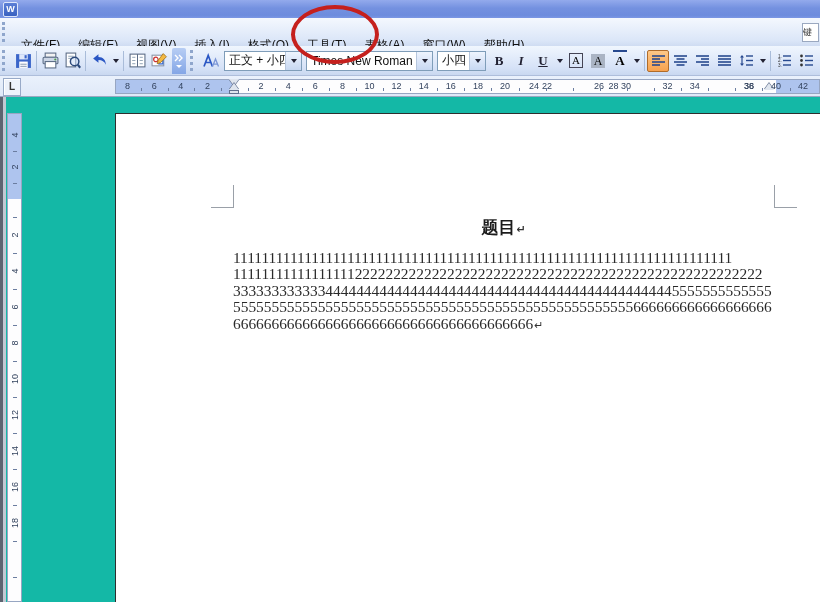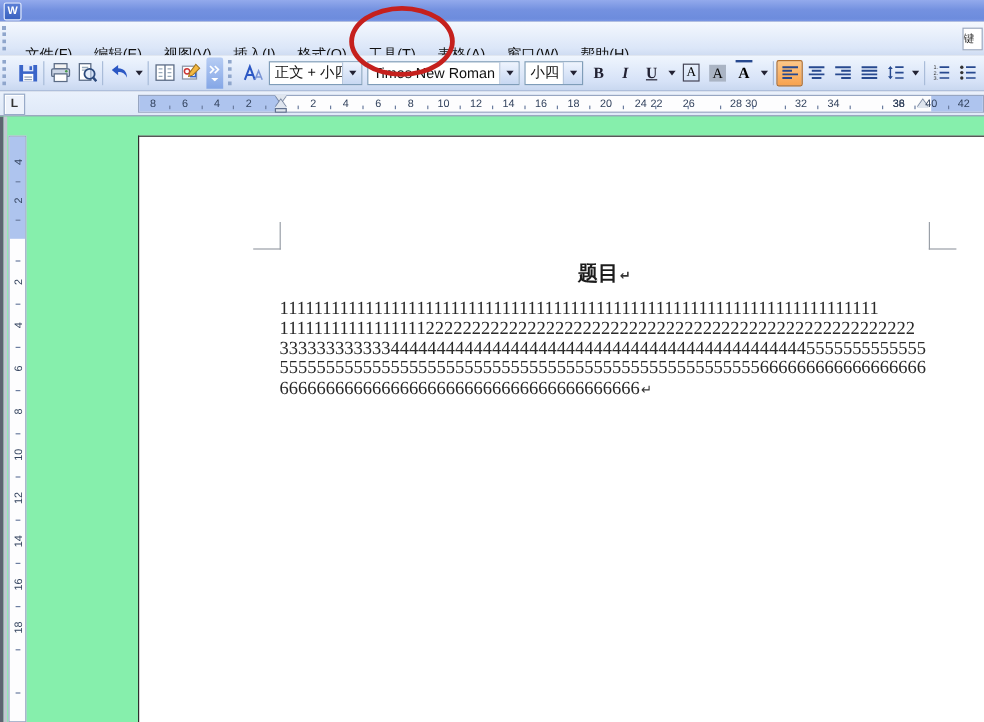--- a/index.html
+++ b/index.html
@@ -63,21 +63,21 @@
   .hblue{position:absolute;top:0;height:100%;background:#aec4ee;}
   .hnum{position:absolute;top:1px;transform:translateX(-50%);font-size:9px;color:#33435e;line-height:11px;}
   .htick{position:absolute;bottom:2px;width:1px;height:3px;background:#6b7da0;}
   .tri-down{position:absolute;top:-1px;width:0;height:0;border-left:5px solid transparent;border-right:5px solid transparent;
     border-top:7px solid #dfe5ee;filter:drop-shadow(0 1px 0 #60708e);}
   .tri-up{position:absolute;bottom:3px;width:0;height:0;border-left:5px solid transparent;border-right:5px solid transparent;
     border-bottom:7px solid #dfe5ee;filter:drop-shadow(0 -1px 0 #60708e);}
   .ind-box{position:absolute;bottom:-1px;width:10px;height:4px;background:#dfe5ee;border:1px solid #60708e;box-sizing:border-box;}
 
   
-  .workspace{position:absolute;left:0;top:97px;width:820px;height:505px;background:#86efac;overflow:hidden;}
+  .workspace{position:absolute;left:0;top:97px;width:820px;height:505px;background:#14b8a6;overflow:hidden;}
   .edge-dark{position:absolute;left:0;top:0;width:3px;height:100%;background:#5d6470;}
   .edge-light{position:absolute;left:3px;top:0;width:3px;height:100%;background:#c2c8d2;}
   #v-ruler{position:absolute;left:7px;top:16px;width:15px;height:489px;background:#fdfdfe;
     border:1px solid #97a6c2;box-sizing:border-box;}
   .vblue{position:absolute;left:0;width:100%;top:0;background:#aec4ee;}
   .vnum{position:absolute;left:50%;transform:translate(-50%,-50%) rotate(-90deg);font-size:9px;color:#33435e;}
   .vtick{position:absolute;left:50%;transform:translateX(-50%);width:4px;height:1px;background:#6b7da0;}
   .page{position:absolute;left:115px;top:16px;width:705px;height:489px;background:#fff;
     border-top:1px solid #2e2e2e;border-left:1px solid #2e2e2e;box-sizing:border-box;}
   .cmark{position:absolute;background:#9aa0a8;}
@@ -332,21 +332,21 @@
         <span class="hnum" style="left: 199.3px;">6</span>
         <span class="hnum" style="left: 226.4px;">8</span>
         <span class="hnum" style="left: 253.5px;">10</span>
         <span class="hnum" style="left: 280.6px;">12</span>
         <span class="hnum" style="left: 307.7px;">14</span>
         <span class="hnum" style="left: 334.8px;">16</span>
         <span class="hnum" style="left: 361.9px;">18</span>
         <span class="hnum" style="left: 389px;">20</span>
         <span class="hnum" style="left: 431px;">22</span>
         <span class="hnum" style="left: 418px;">24</span>
-        <span class="hnum" style="left: 458px;">26</span>
+        <span class="hnum" style="left: 483px;">26</span>
         <span class="hnum" style="left: 497.4px;">28</span>
         <span class="hnum" style="left: 510px;">30</span>
         <span class="hnum" style="left: 551.6px;">32</span>
         <span class="hnum" style="left: 578.7px;">34</span>
         <span class="hnum" style="left: 593px; margin-left: 40px;">36</span>
         <span class="hnum" style="left: 632.9px;">38</span>
         <span class="hnum" style="left: 660px;">40</span>
         <span class="hnum" style="left: 687.1px;">42</span>
         <div class="htick" style="left: 131.55px;"></div>
         <div class="htick" style="left: 158.65px;"></div>

